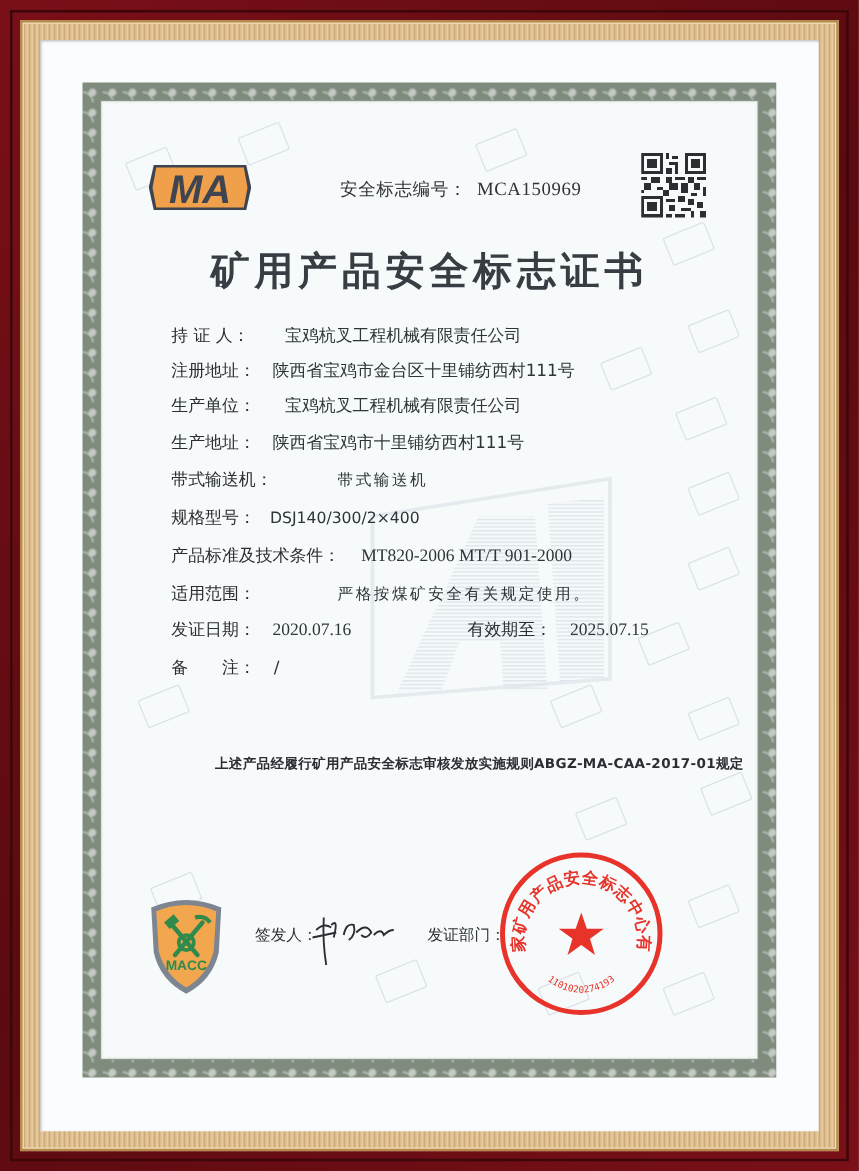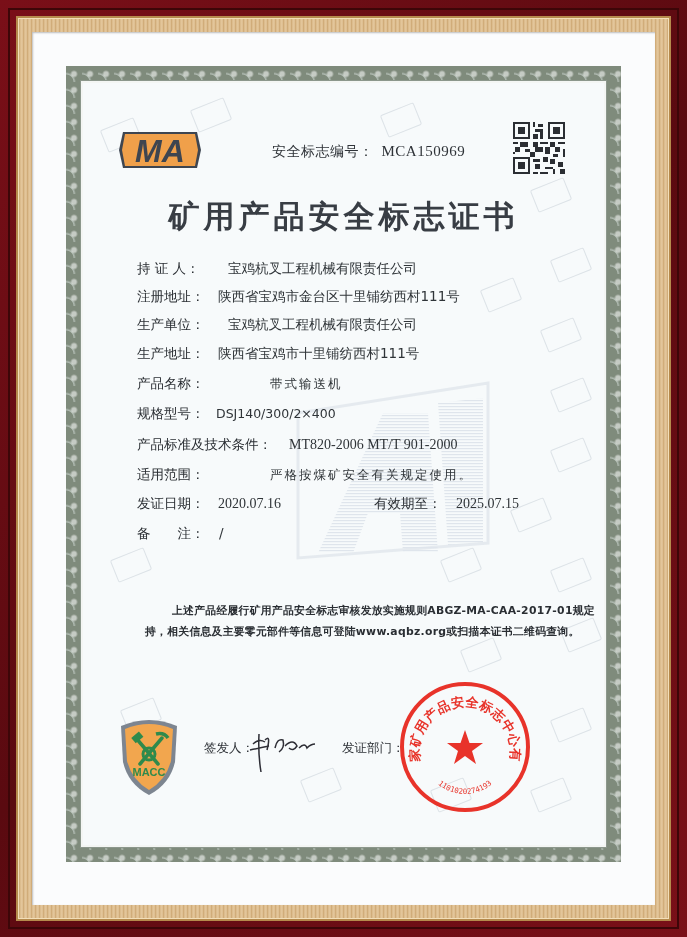--- a/index.html
+++ b/index.html
@@ -139,21 +139,21 @@
 <div class="field" style="top:288px">
   <span class="lbl" style="width:81px">注册地址：</span><span class="v">陕西省宝鸡市金台区十里铺纺西村111号</span>
 </div>
 <div class="field" style="top:316px">
   <span class="lbl" style="width:91px">生产单位：</span><span class="v">宝鸡杭叉工程机械有限责任公司</span>
 </div>
 <div class="field" style="top:345px">
   <span class="lbl" style="width:81px">生产地址：</span><span class="v">陕西省宝鸡市十里铺纺西村111号</span>
 </div>
 <div class="field" style="top:375px">
-  <span class="lbl" style="width:86px">产品名称：</span><span class="v kai">带式输送机</span>
+  <span class="lbl" style="width:86px">带式输送机：</span><span class="v kai">带式输送机</span>
 </div>
 <div class="field" style="top:405px">
   <span class="lbl" style="width:79px">规格型号：</span><span class="v" style="font-size:12.5px">DSJ140/300/2×400</span>
 </div>
 <div class="field" style="top:436px">
   <span class="lbl" style="width:152px">产品标准及技术条件：</span><span class="v serif">MT820-2006 MT/T 901-2000</span>
 </div>
 <div class="field" style="top:466px">
   <span class="lbl" style="width:86px">适用范围：</span><span class="v kai">严格按煤矿安全有关规定使用。</span>
 </div>
@@ -162,21 +162,20 @@
 </div>
 <div class="field" style="top:495px; left:374px">
   <span class="lbl" style="width:82px">有效期至：</span><span class="v serif">2025.07.15</span>
 </div>
 <div class="field" style="top:525px">
   <span class="lbl" style="width:82px">备　　注：</span><span class="v">/</span>
 </div>
 
 <div class="para">
   <div class="indent">上述产品经履行矿用产品安全标志审核发放实施规则ABGZ-MA-CAA-2017-01规定</div>
-  <div>持，相关信息及主要零元部件等信息可登陆www.aqbz.org或扫描本证书二维码查询。</div>
 </div>
 
 <svg class="macc" viewBox="0 0 62 80">
   <path d="M3,10 Q31,-2 59,10 L57,46 Q52,68 31,79 Q10,68 5,46 Z" fill="#7d8590"></path>
   <path d="M7,13 Q31,3 55,13 L53,45 Q48,64 31,74 Q14,64 9,45 Z" fill="#f2a64e"></path>
   <g stroke="#2f8a4c" stroke-width="3.5" stroke-linecap="round" fill="none">
     <line x1="18" y1="22" x2="40" y2="48"></line>
     <line x1="44" y1="22" x2="22" y2="48"></line>
   </g>
   <circle cx="31" cy="38" r="6" fill="none" stroke="#2f8a4c" stroke-width="3"></circle>

